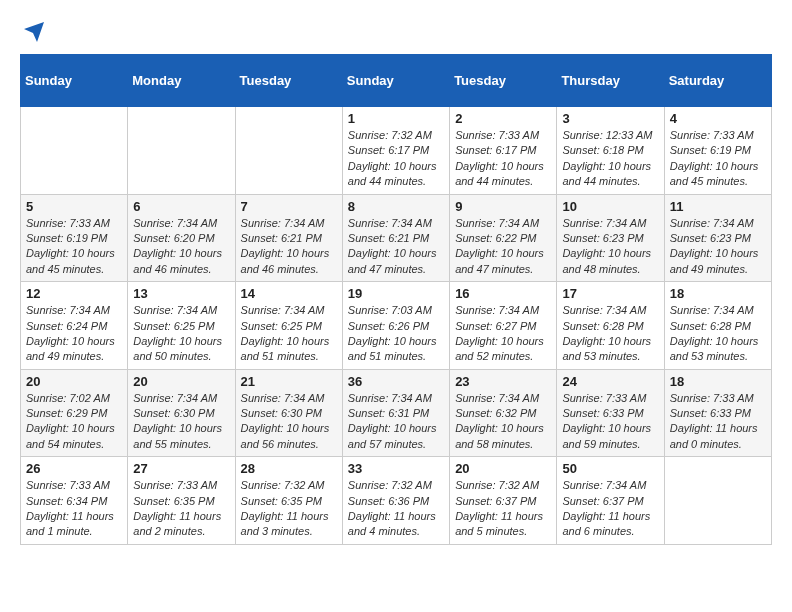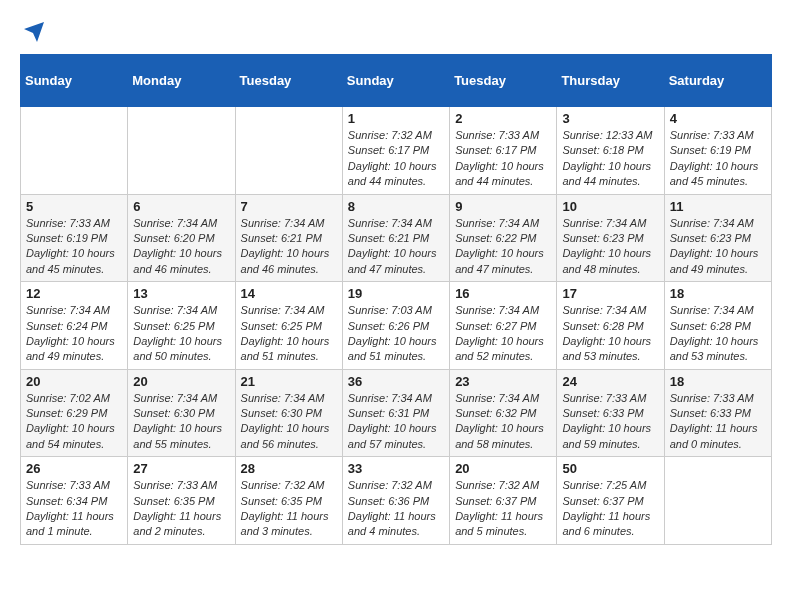--- a/index.html
+++ b/index.html
@@ -312,20 +312,20 @@
 Daylight: 11 hours and 4 minutes.</div>
         </td>
         <td>
           <div class="day-number">20</div>
           <div class="day-info">Sunrise: 7:32 AM
 Sunset: 6:37 PM
 Daylight: 11 hours and 5 minutes.</div>
         </td>
         <td>
           <div class="day-number">50</div>
-          <div class="day-info">Sunrise: 7:25 AM
+          <div class="day-info">Sunrise: 7:34 AM
 Sunset: 6:37 PM
 Daylight: 11 hours and 6 minutes.</div>
         </td>
         <td class="empty-cell"></td>
       </tr>
     </tbody>
 </table>
 
 </body></html>

